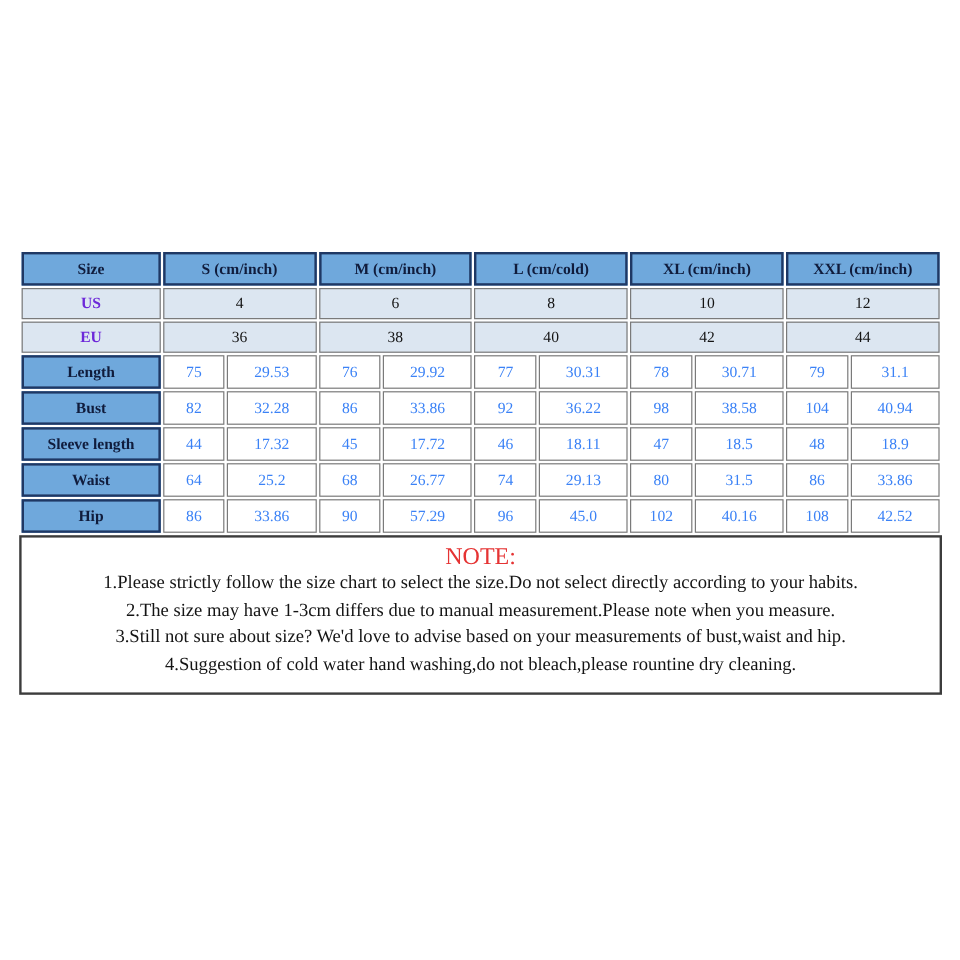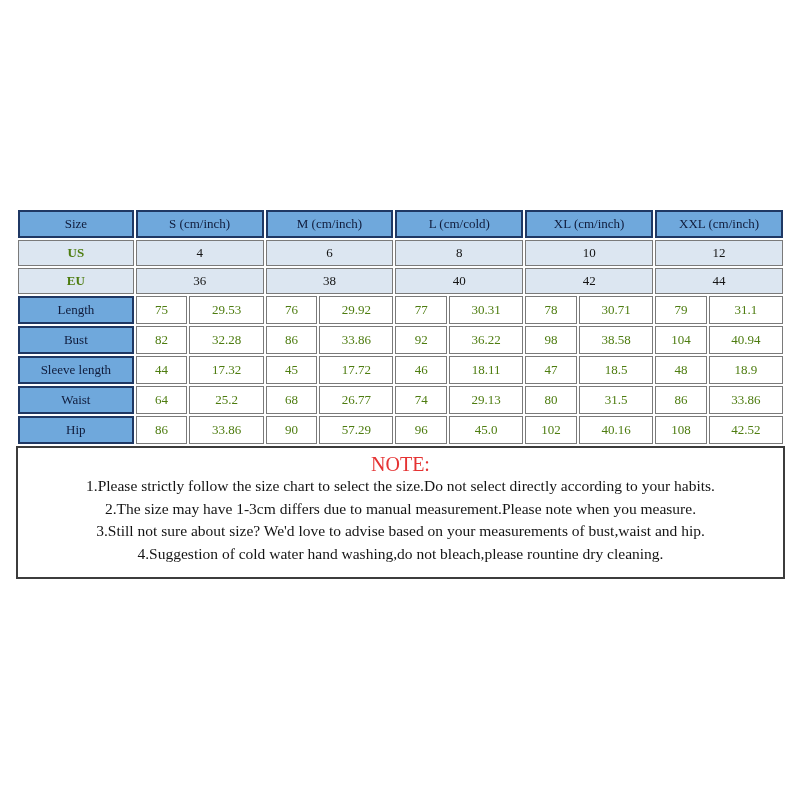--- a/index.html
+++ b/index.html
@@ -18,37 +18,37 @@
     height:24px;
     font-size:13px;
     padding:0 2px;
     overflow:hidden;
     white-space:nowrap;
   }
   .blue-cell{
     background:#6fa8dc;
     border:2px solid #1f3864;
     color:#101c3c;
-    font-weight:normal;
+    font-weight:bold;
   }
   .light-cell{
     background:#dce6f1;
     border:1.5px solid #7a7a7a;
     color:#141414;
   }
   .light-label{
     background:#dce6f1;
     border:1.5px solid #7a7a7a;
-    color:#4d7c0f;
+    color:#6d28d9;
     font-weight:bold;
   }
   .white-cell{
     background:#ffffff;
     border:1.5px solid #7a7a7a;
-    color:#4d7c0f;
+    color:#3b82f6;
     font-weight:normal;
     font-family:Liberation Serif, serif;
   }
   .note-box{
     margin-top:0px;
     border:2px solid #3c3c3c;
     background:#ffffff;
     text-align:center;
     padding:5px 10px 12px 10px;
   }

